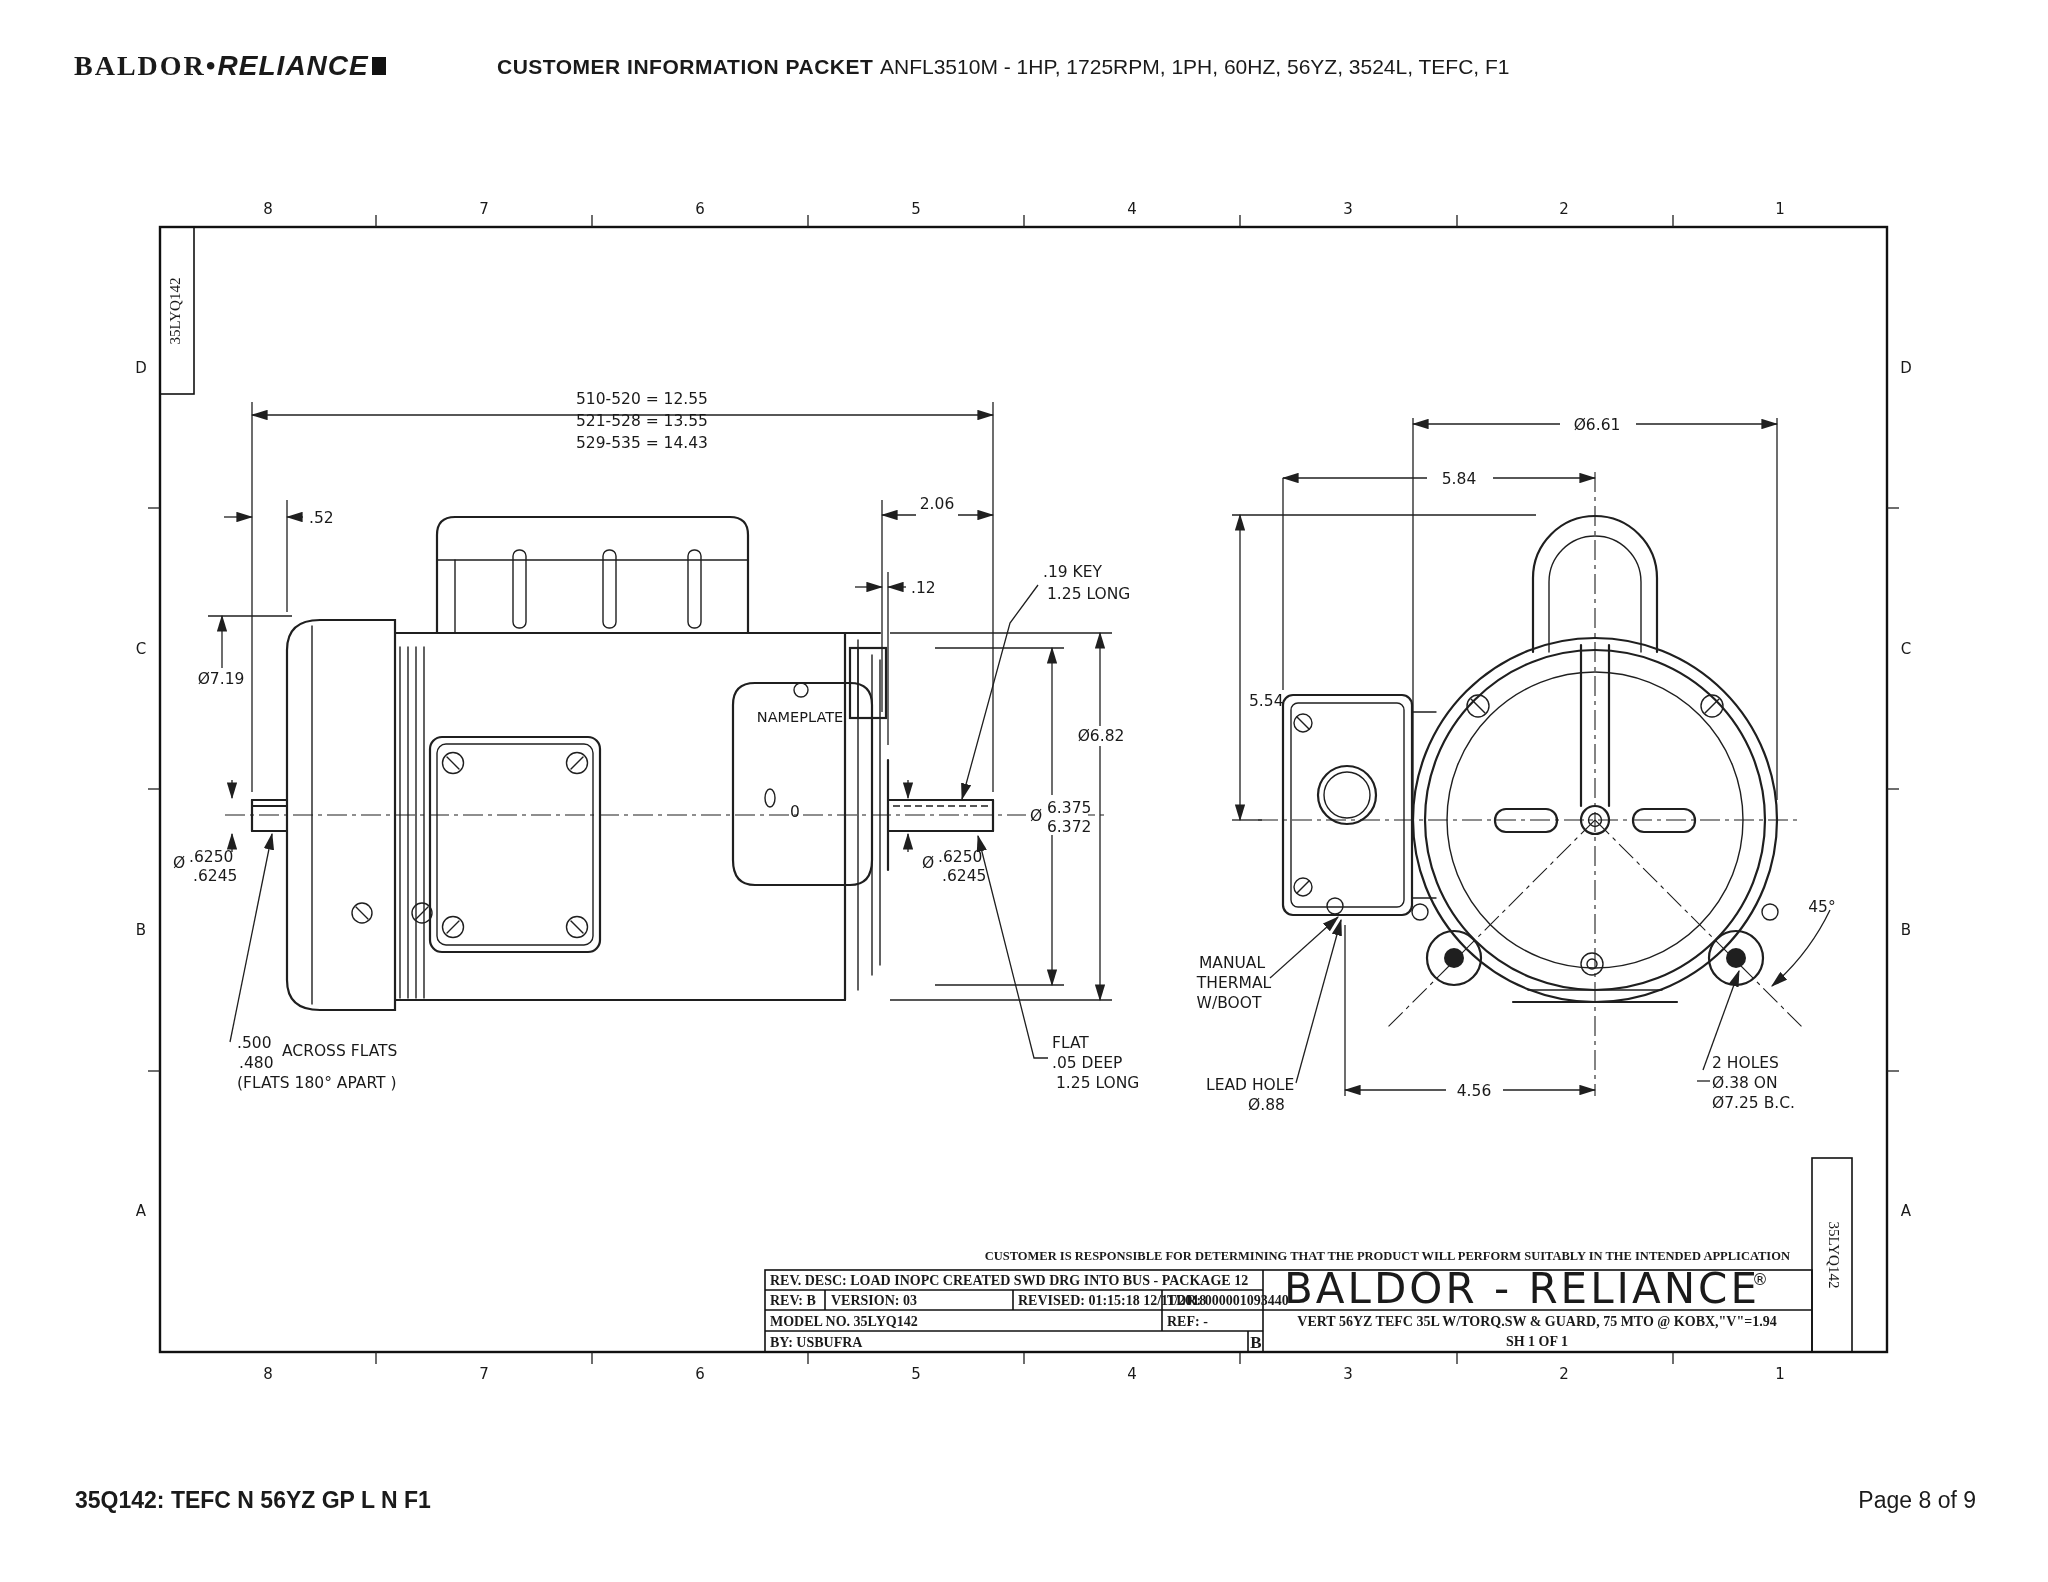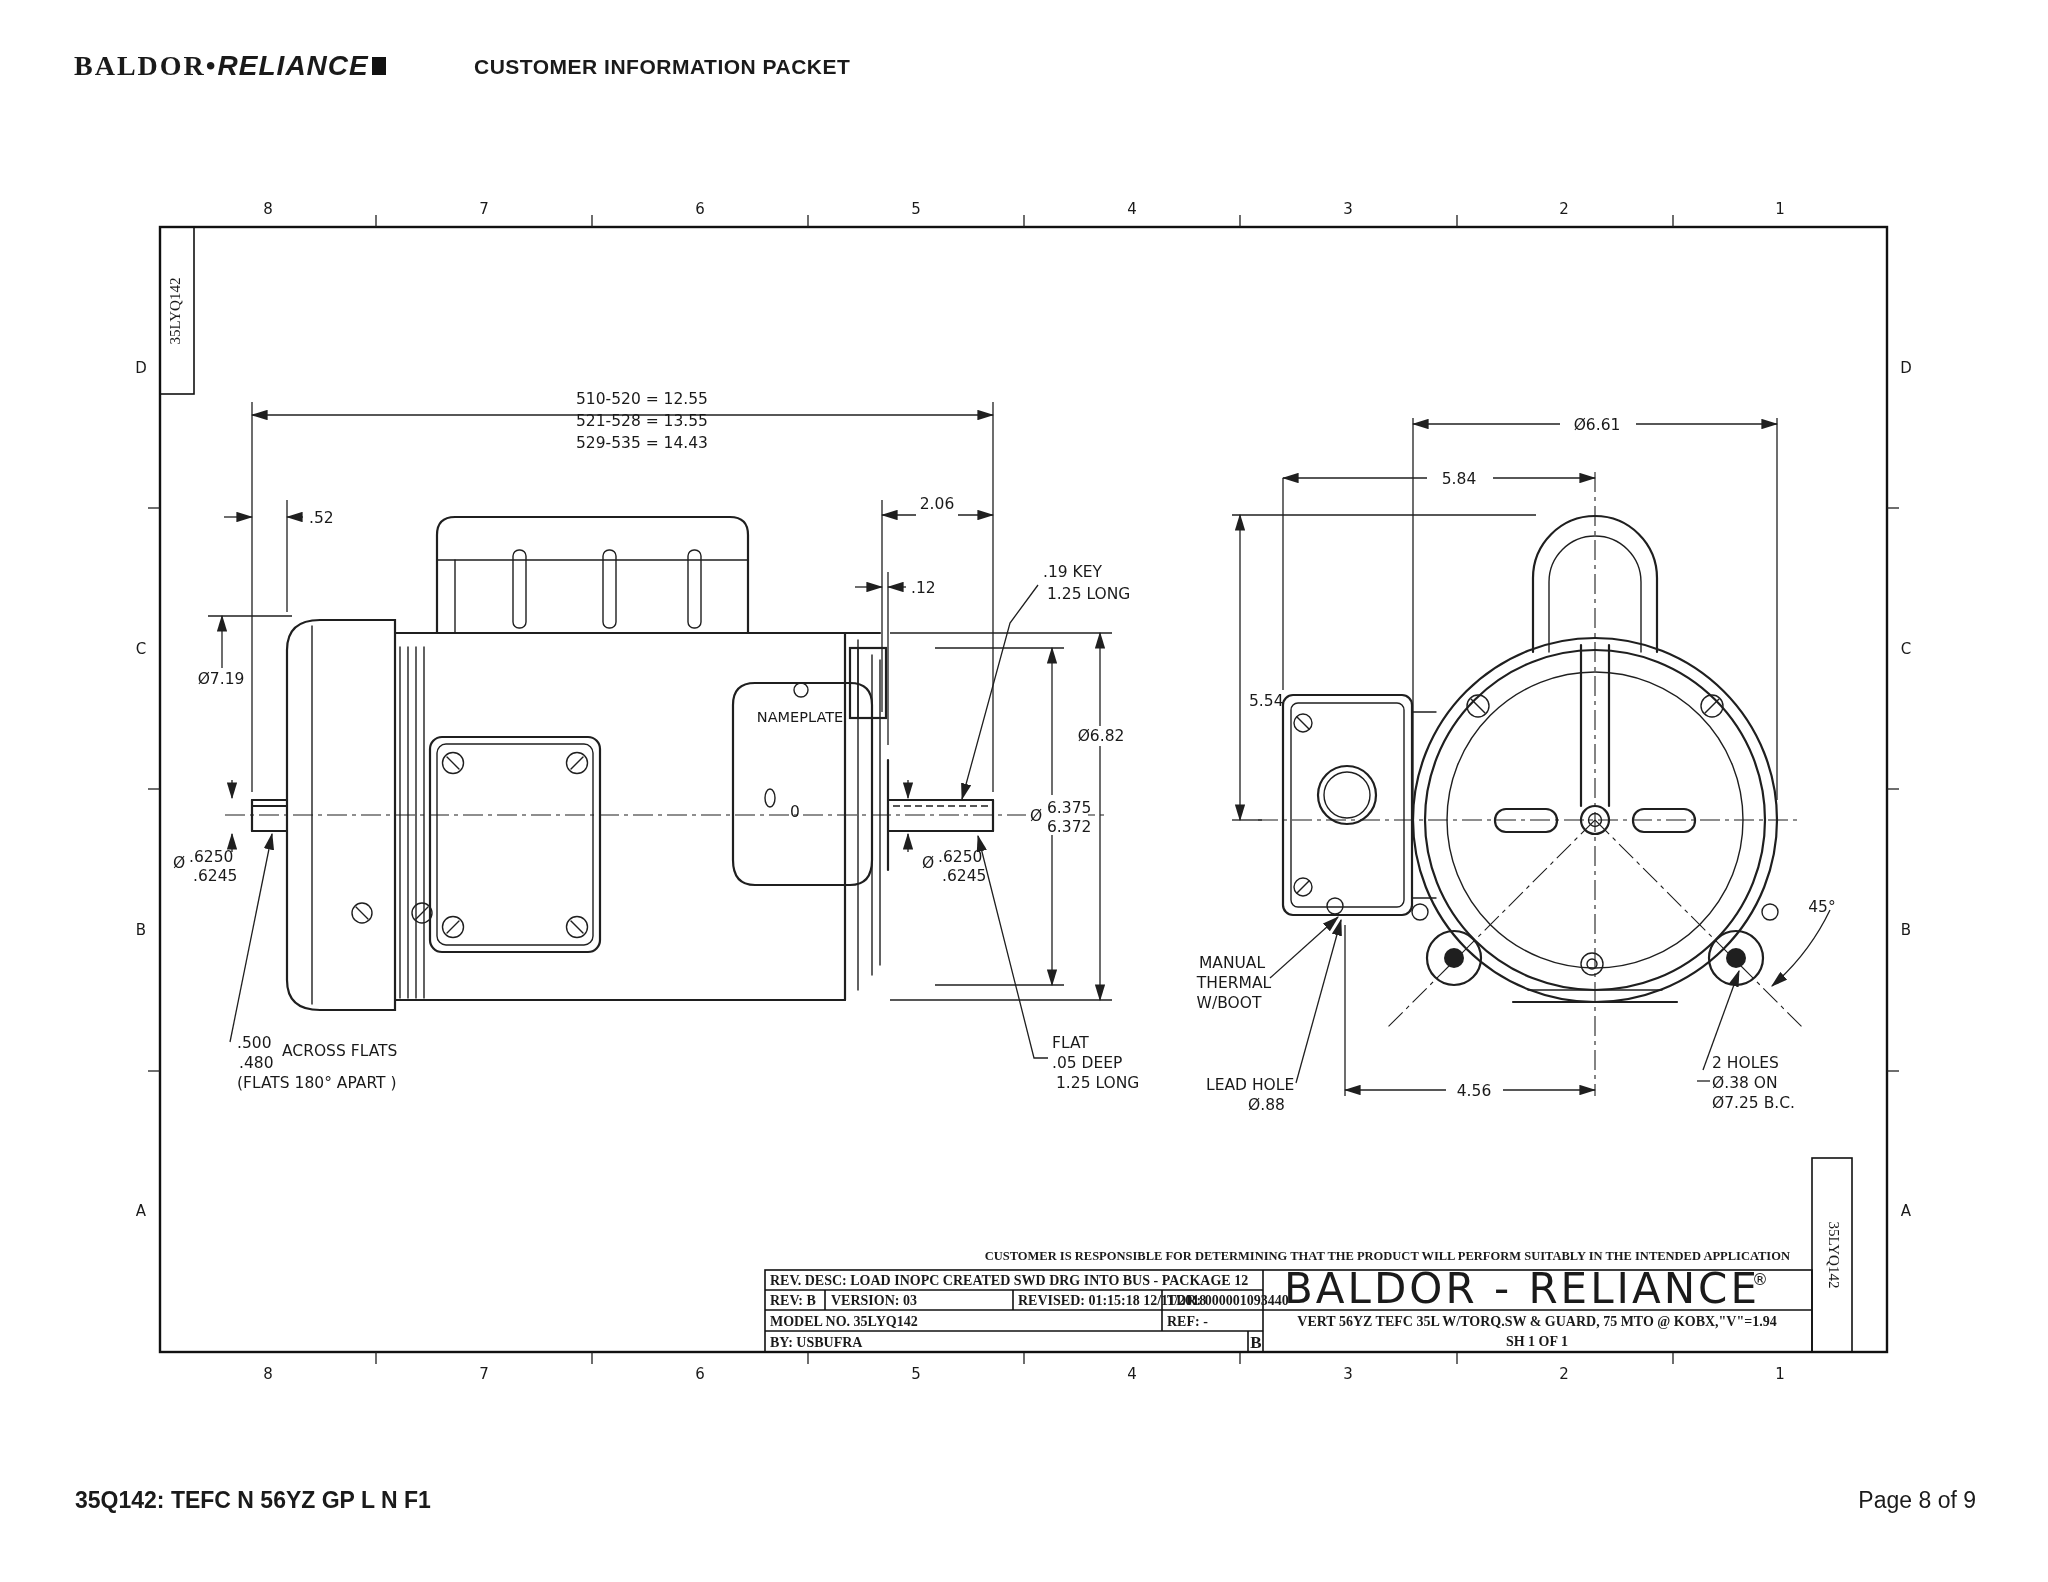--- a/index.html
+++ b/index.html
@@ -2,21 +2,21 @@
 <html><head>
 <meta charset="utf-8">
 <style>
   html,body{margin:0;padding:0;background:#e8e8e8;}
   .page{position:relative;width:2048px;height:1582px;background:#ffffff;overflow:hidden;
         font-family:"Liberation Sans",sans-serif;color:#1a1a1a;}
   .hdr-logo{position:absolute;left:74px;top:50px;font-family:"Liberation Serif",serif;
             font-weight:bold;font-size:28px;letter-spacing:2px;white-space:nowrap;}
   .hdr-logo .rel{font-family:"Liberation Sans",sans-serif;font-style:italic;font-weight:bold;letter-spacing:1px;}
   .abb-mark{display:inline-block;width:14px;height:18px;background:#111;margin-left:3px;vertical-align:baseline;}
-  .hdr-packet{position:absolute;left:474px;top:55px;font-size:21px;font-weight:bold;letter-spacing:.5px;white-space:nowrap;}
+  .hdr-packet{position:absolute;left:497px;top:55px;font-size:21px;font-weight:bold;letter-spacing:.5px;white-space:nowrap;}
   .hdr-model{position:absolute;left:880px;top:55px;font-size:21px;white-space:nowrap;}
   .ftr-left{position:absolute;left:75px;top:1487px;font-size:23px;font-weight:bold;white-space:nowrap;text-align:center;}
   .ftr-right{position:absolute;right:72px;top:1487px;font-size:23px;font-weight:normal;white-space:nowrap;}
   svg text{font-family:"DejaVu Sans",sans-serif;fill:#1a1a1a;}
   .dim{font-size:15.5px;}
   .dimsm{font-size:14.5px;}
   .zone{font-size:15px;}
   .tagv{font-size:15px;font-family:"Liberation Serif",serif;}
   .tb{font-family:"Liberation Serif",serif;font-weight:bold;font-size:14px;}
   .tbsm{font-family:"Liberation Serif",serif;font-weight:bold;font-size:12.5px;}
@@ -31,20 +31,21 @@
   .tblh{stroke:#111;stroke-width:2.4;fill:none;}
   .wbg{fill:#ffffff;}
 </style>
 </head>
 <body>
 
 <div class="page">
 
   <div class="hdr-logo"><span>BALDOR</span><span>•</span><span class="rel">RELIANCE</span><span class="abb-mark"></span></div>
   <div class="hdr-packet">CUSTOMER INFORMATION PACKET</div>
+  <div class="hdr-model">ANFL3510M - 1HP, 1725RPM, 1PH, 60HZ, 56YZ, 3524L, TEFC, F1</div>
 
   <svg width="2048" height="1582" viewBox="0 0 2048 1582" style="position:absolute;left:0;top:0;">
     <defs>
       <marker id="arr" markerWidth="13" markerHeight="8" refX="12" refY="4" orient="auto-start-reverse">
         <path d="M0,0 L13,4 L0,8 Z" fill="#1f1f1f"></path>
       </marker>
     </defs>
 
     <g>
       <rect class="tblh" x="160" y="227" width="1727" height="1125"></rect>

